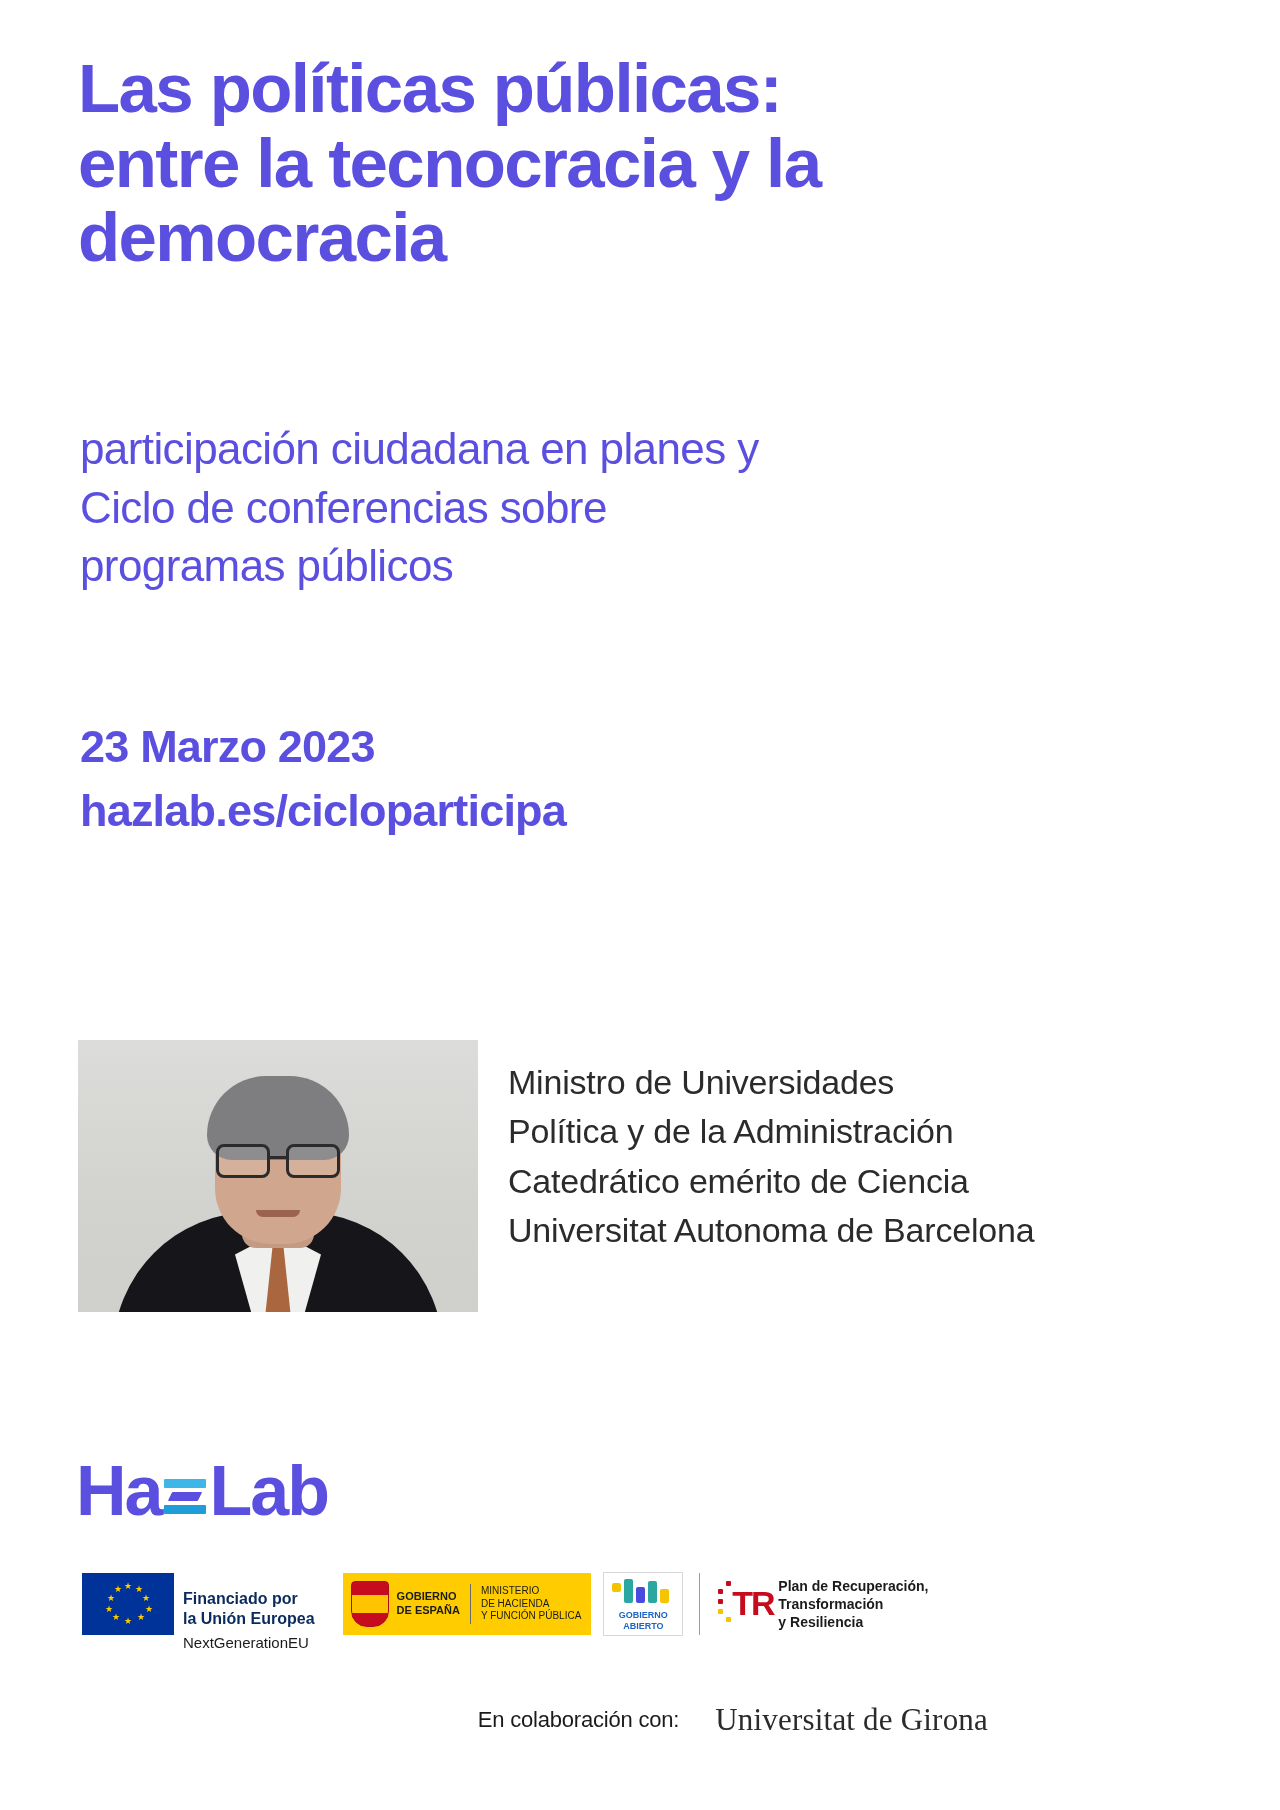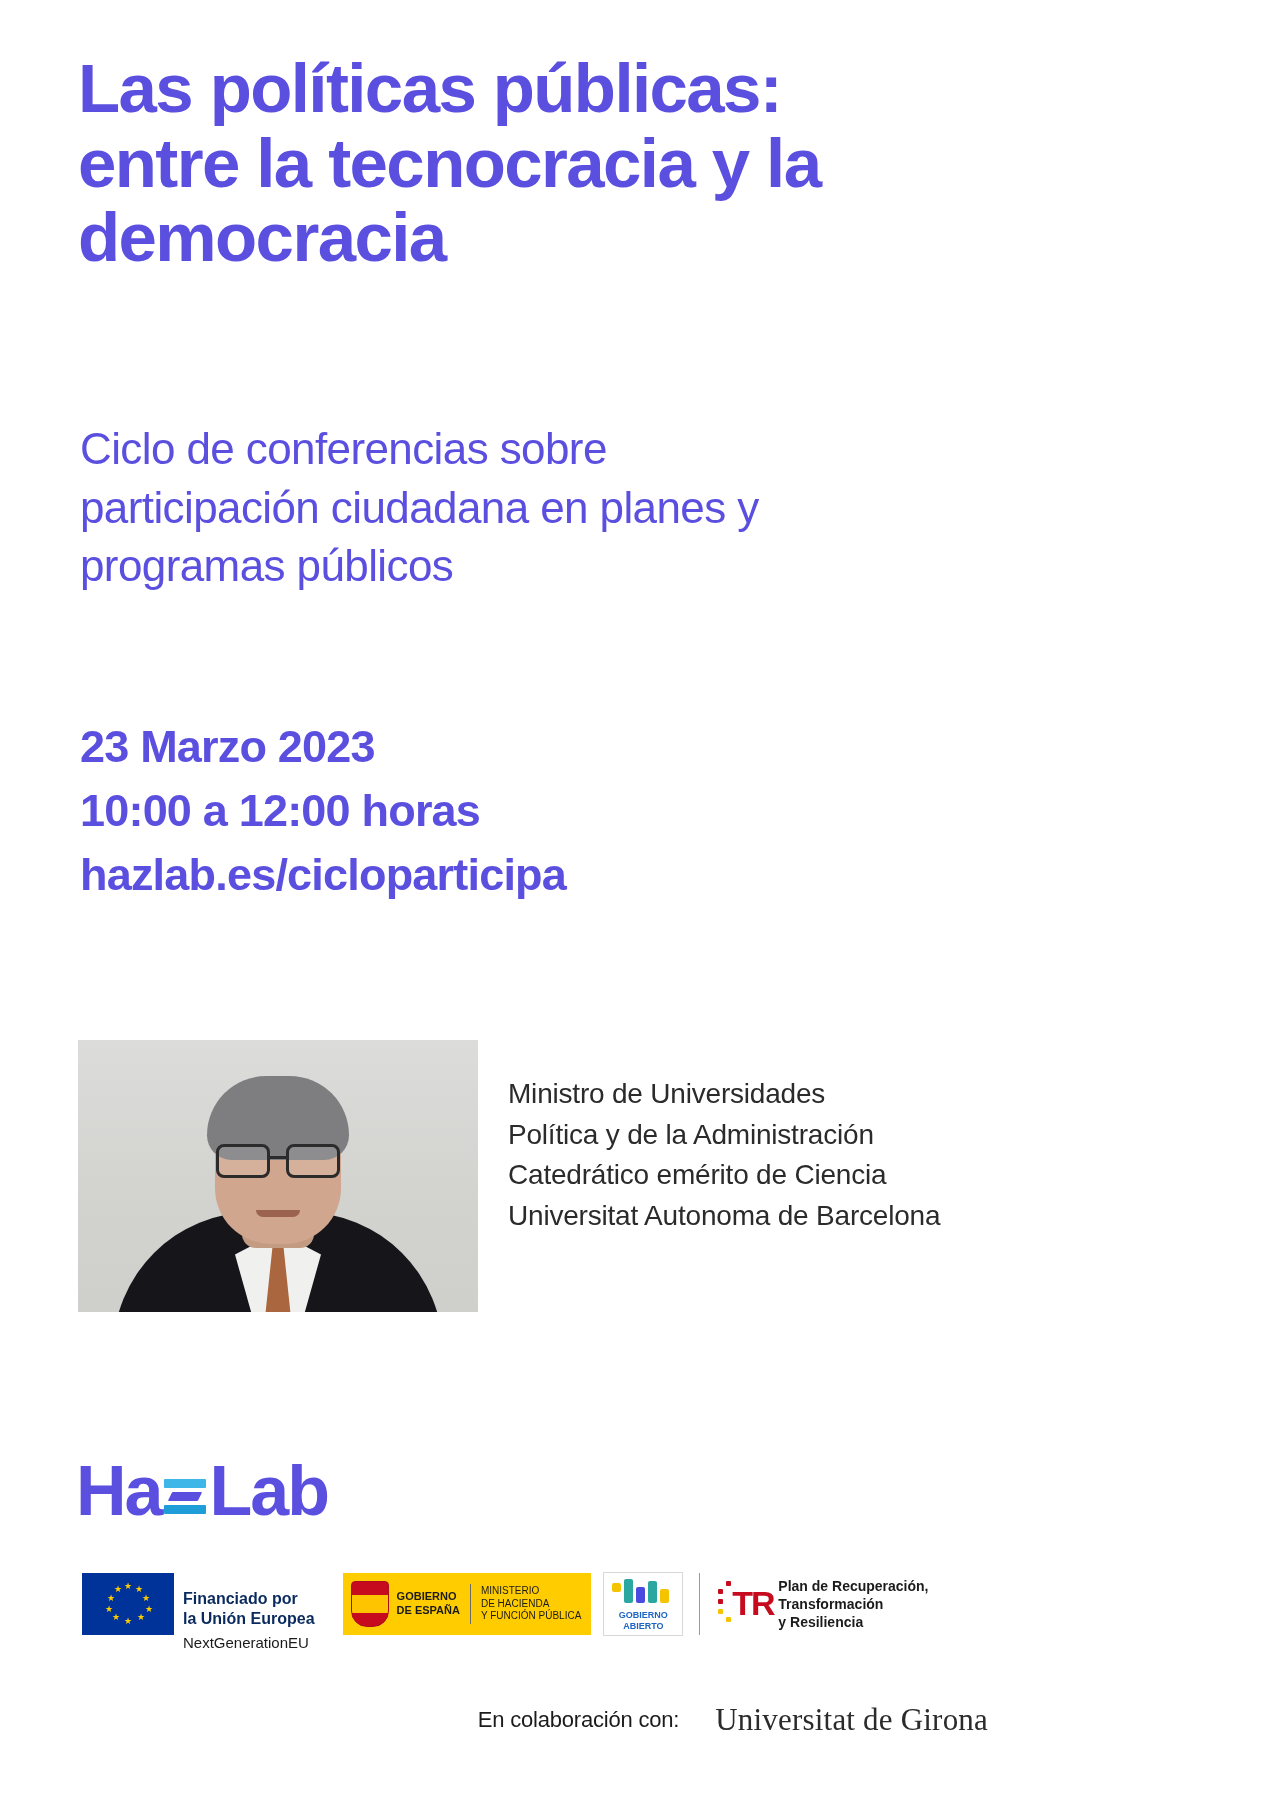--- a/index.html
+++ b/index.html
@@ -187,23 +187,23 @@
     width: 700px;
   }
   .speaker-name {
     color: #2b2b2b;
     font-size: 41px;
     font-weight: normal;
     letter-spacing: -0.3px;
     line-height: 1.2;
   }
   .speaker-role {
-    margin-top: 22px;
+    margin-top: 6px;
     color: #2b2b2b;
-    font-size: 28px;
+    font-size: 34px;
     line-height: 1.45;
     letter-spacing: -0.2px;
   }
 
   
   .hazlab {
     position: absolute;
     left: 76px;
     top: 1452px;
     width: 340px;
@@ -448,28 +448,27 @@
 
 <div class="poster">
 
   <div class="title">
     <div>Las políticas públicas:</div>
     <div>entre la tecnocracia y la</div>
     <div>democracia</div>
   </div>
 
   <div class="subtitle">
+    <div>participación ciudadana en planes y</div>
     <div>Ciclo de conferencias sobre</div>
-    <div>participación ciudadana en planes y</div>
     <div>programas públicos</div>
   </div>
 
   <div class="when">
     <div>23 Marzo 2023</div>
-    <div>10:00 a 12:00 horas</div>
     <div>hazlab.es/cicloparticipa</div>
   </div>
 
   <div class="speaker-block">
     <div class="portrait">
       <div class="bg"></div>
       <div class="shoulders"></div>
       <div class="shirt"></div>
       <div class="tie"></div>
       <div class="neck"></div>

